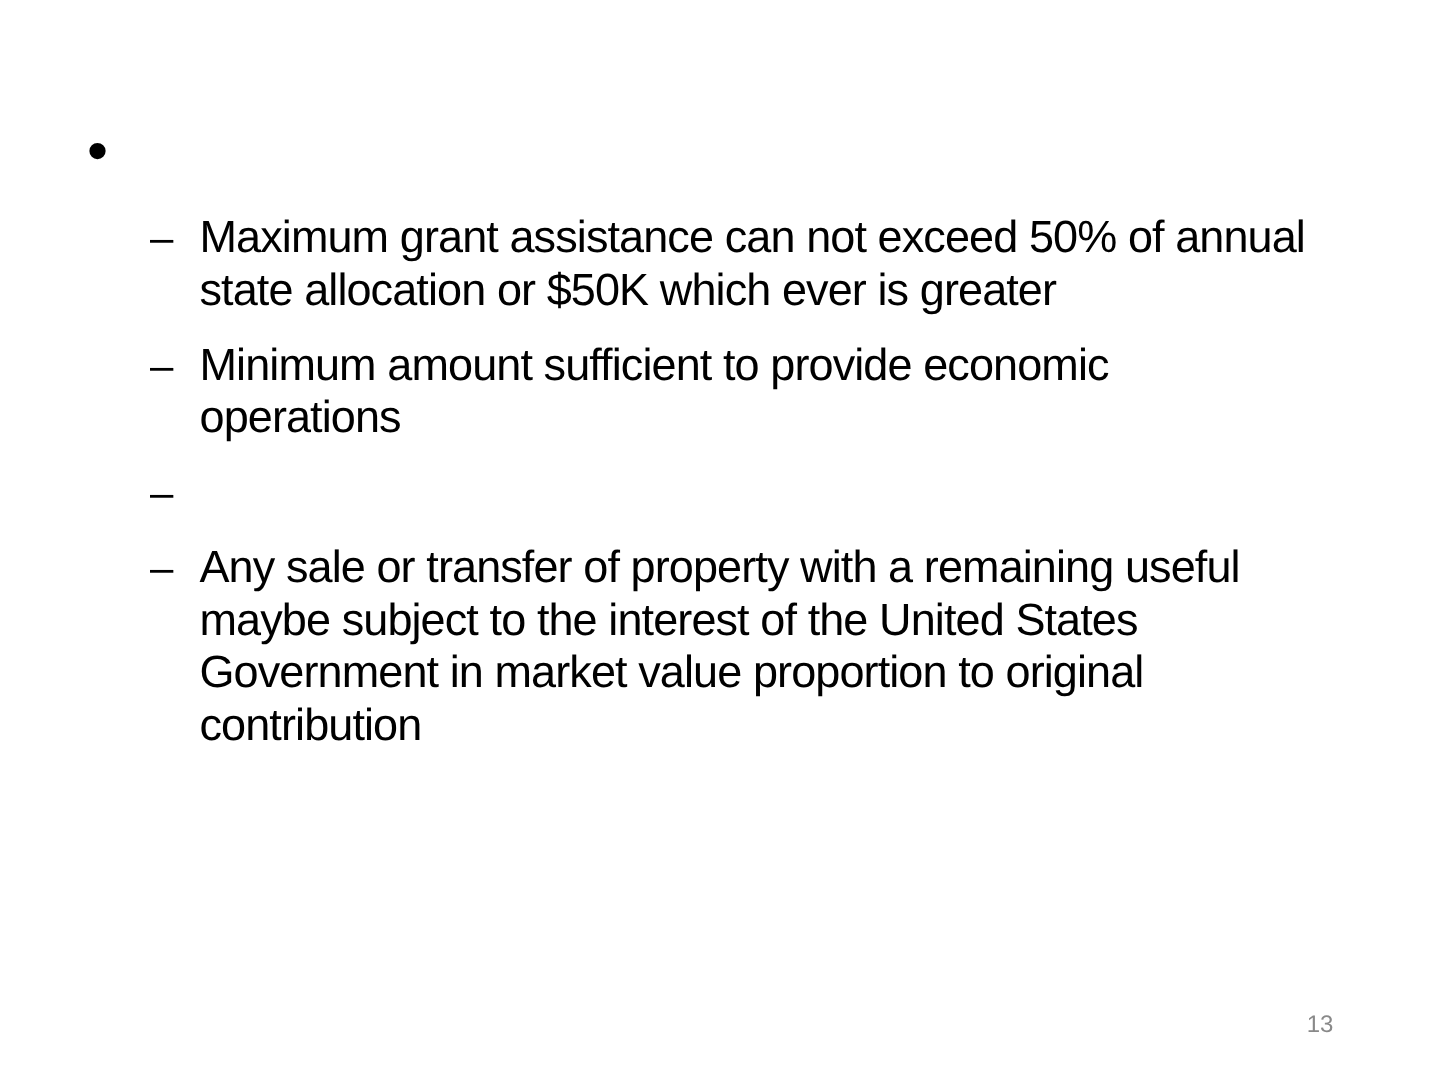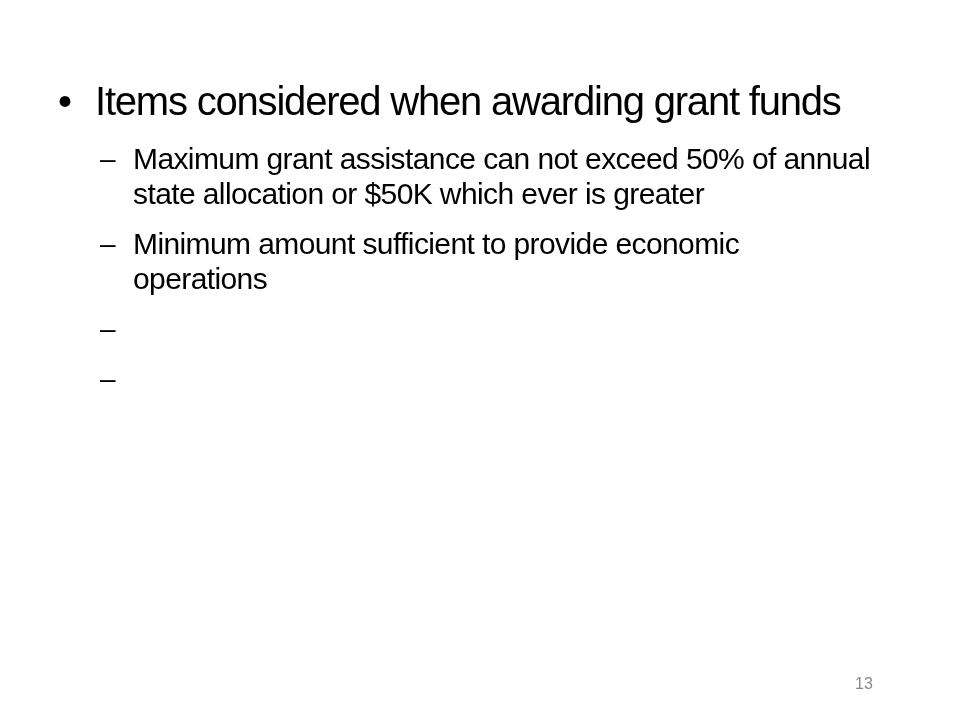--- a/index.html
+++ b/index.html
@@ -64,34 +64,33 @@
     line-height: 35px;
     letter-spacing: -0.6px;
     white-space: pre-line;
   }
   
   .page-number {
     position: absolute;
     left: 855px;
     top: 674px;
     width: 50px;
-    text-align: left;
+    text-align: center;
     font-size: 16px;
     line-height: 20px;
     color: #898989;
   }
 </style>
 </head>
 <body>
 
 <div class="slide">
 
   <div class="title-row">
     <span class="title-bullet">•</span>
-    <span class="title-text">Items considered when awarding grant funds</span>
   </div>
 
   <div class="bullet-list">
 
     <div class="bullet-item">
       <span class="bullet-dash">–</span>
       <span class="bullet-text">Maximum grant assistance can not exceed 50% of annual
 state allocation or $50K which ever is greater</span>
     </div>
 
@@ -100,19 +99,23 @@
       <span class="bullet-text">Minimum amount sufficient to provide economic
 operations</span>
     </div>
 
     <div class="bullet-item">
       <span class="bullet-dash">–</span>
     </div>
 
     <div class="bullet-item">
       <span class="bullet-dash">–</span>
+      <span class="bullet-text">Any sale or transfer of property with a remaining useful
+maybe subject to the interest of the United States
+Government in market value proportion to original
+contribution</span>
     </div>
 
   </div>
 
   <div class="page-number">13</div>
 
 </div>
 
 </body></html>

